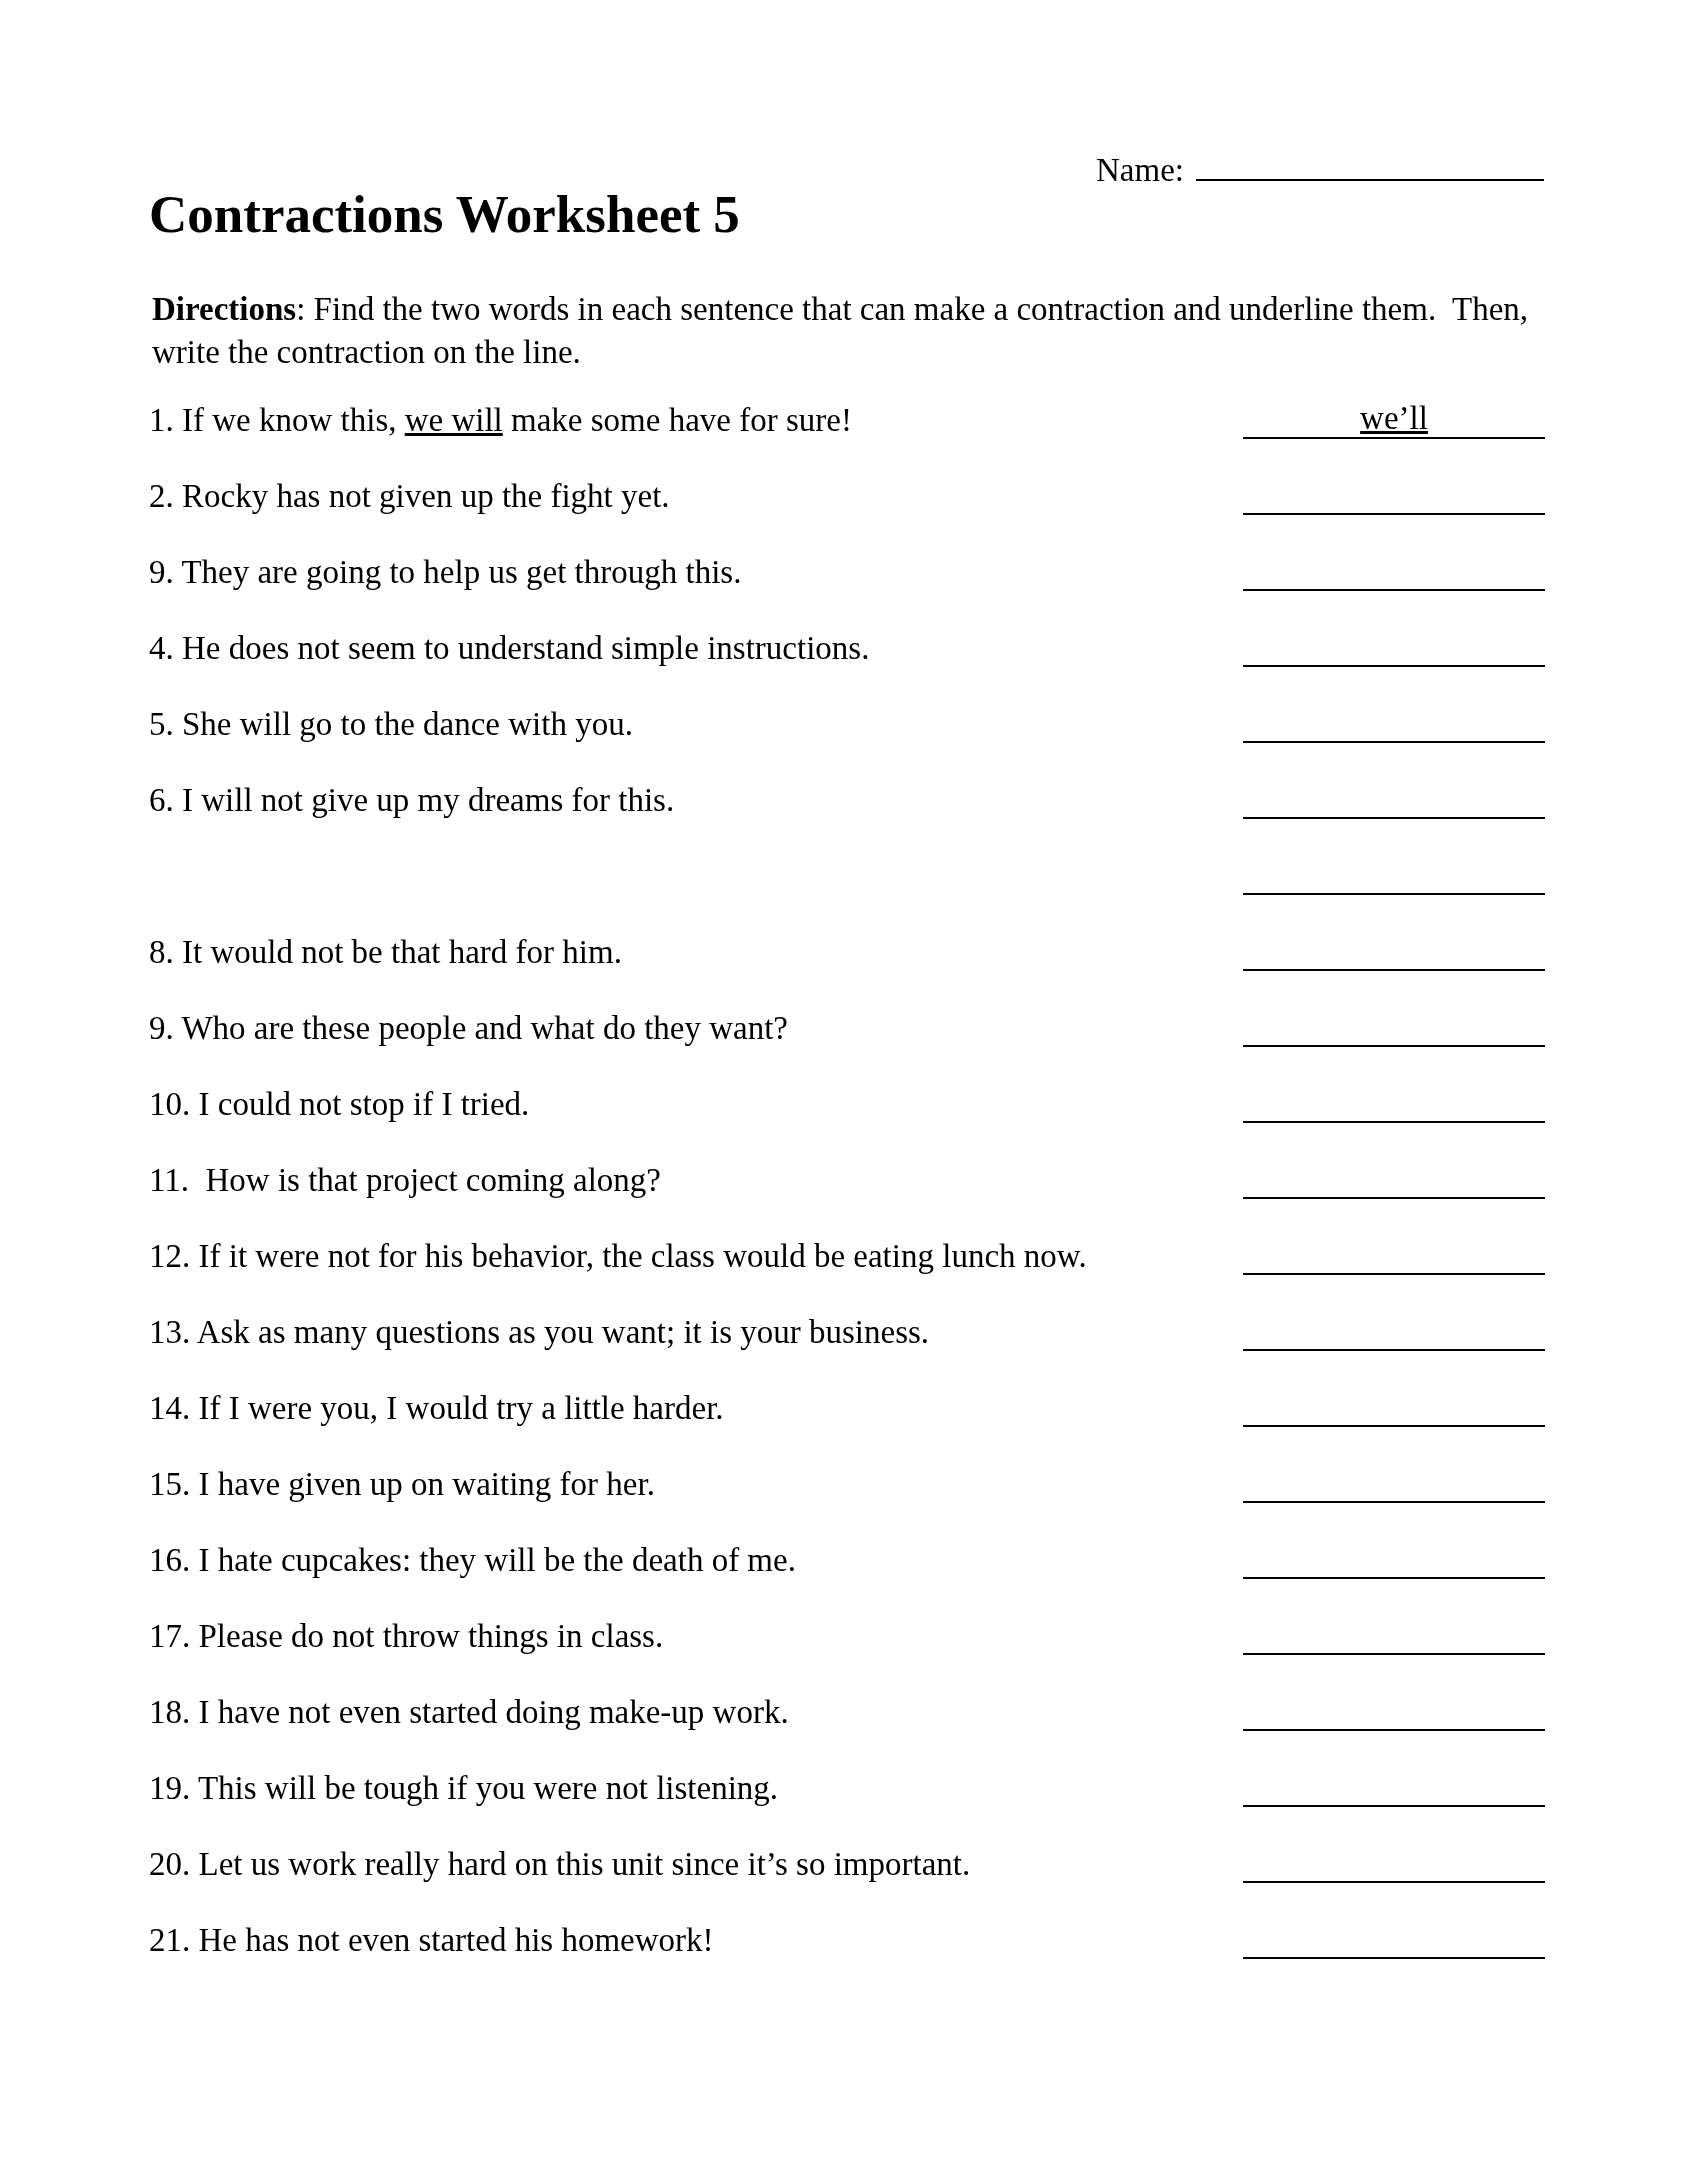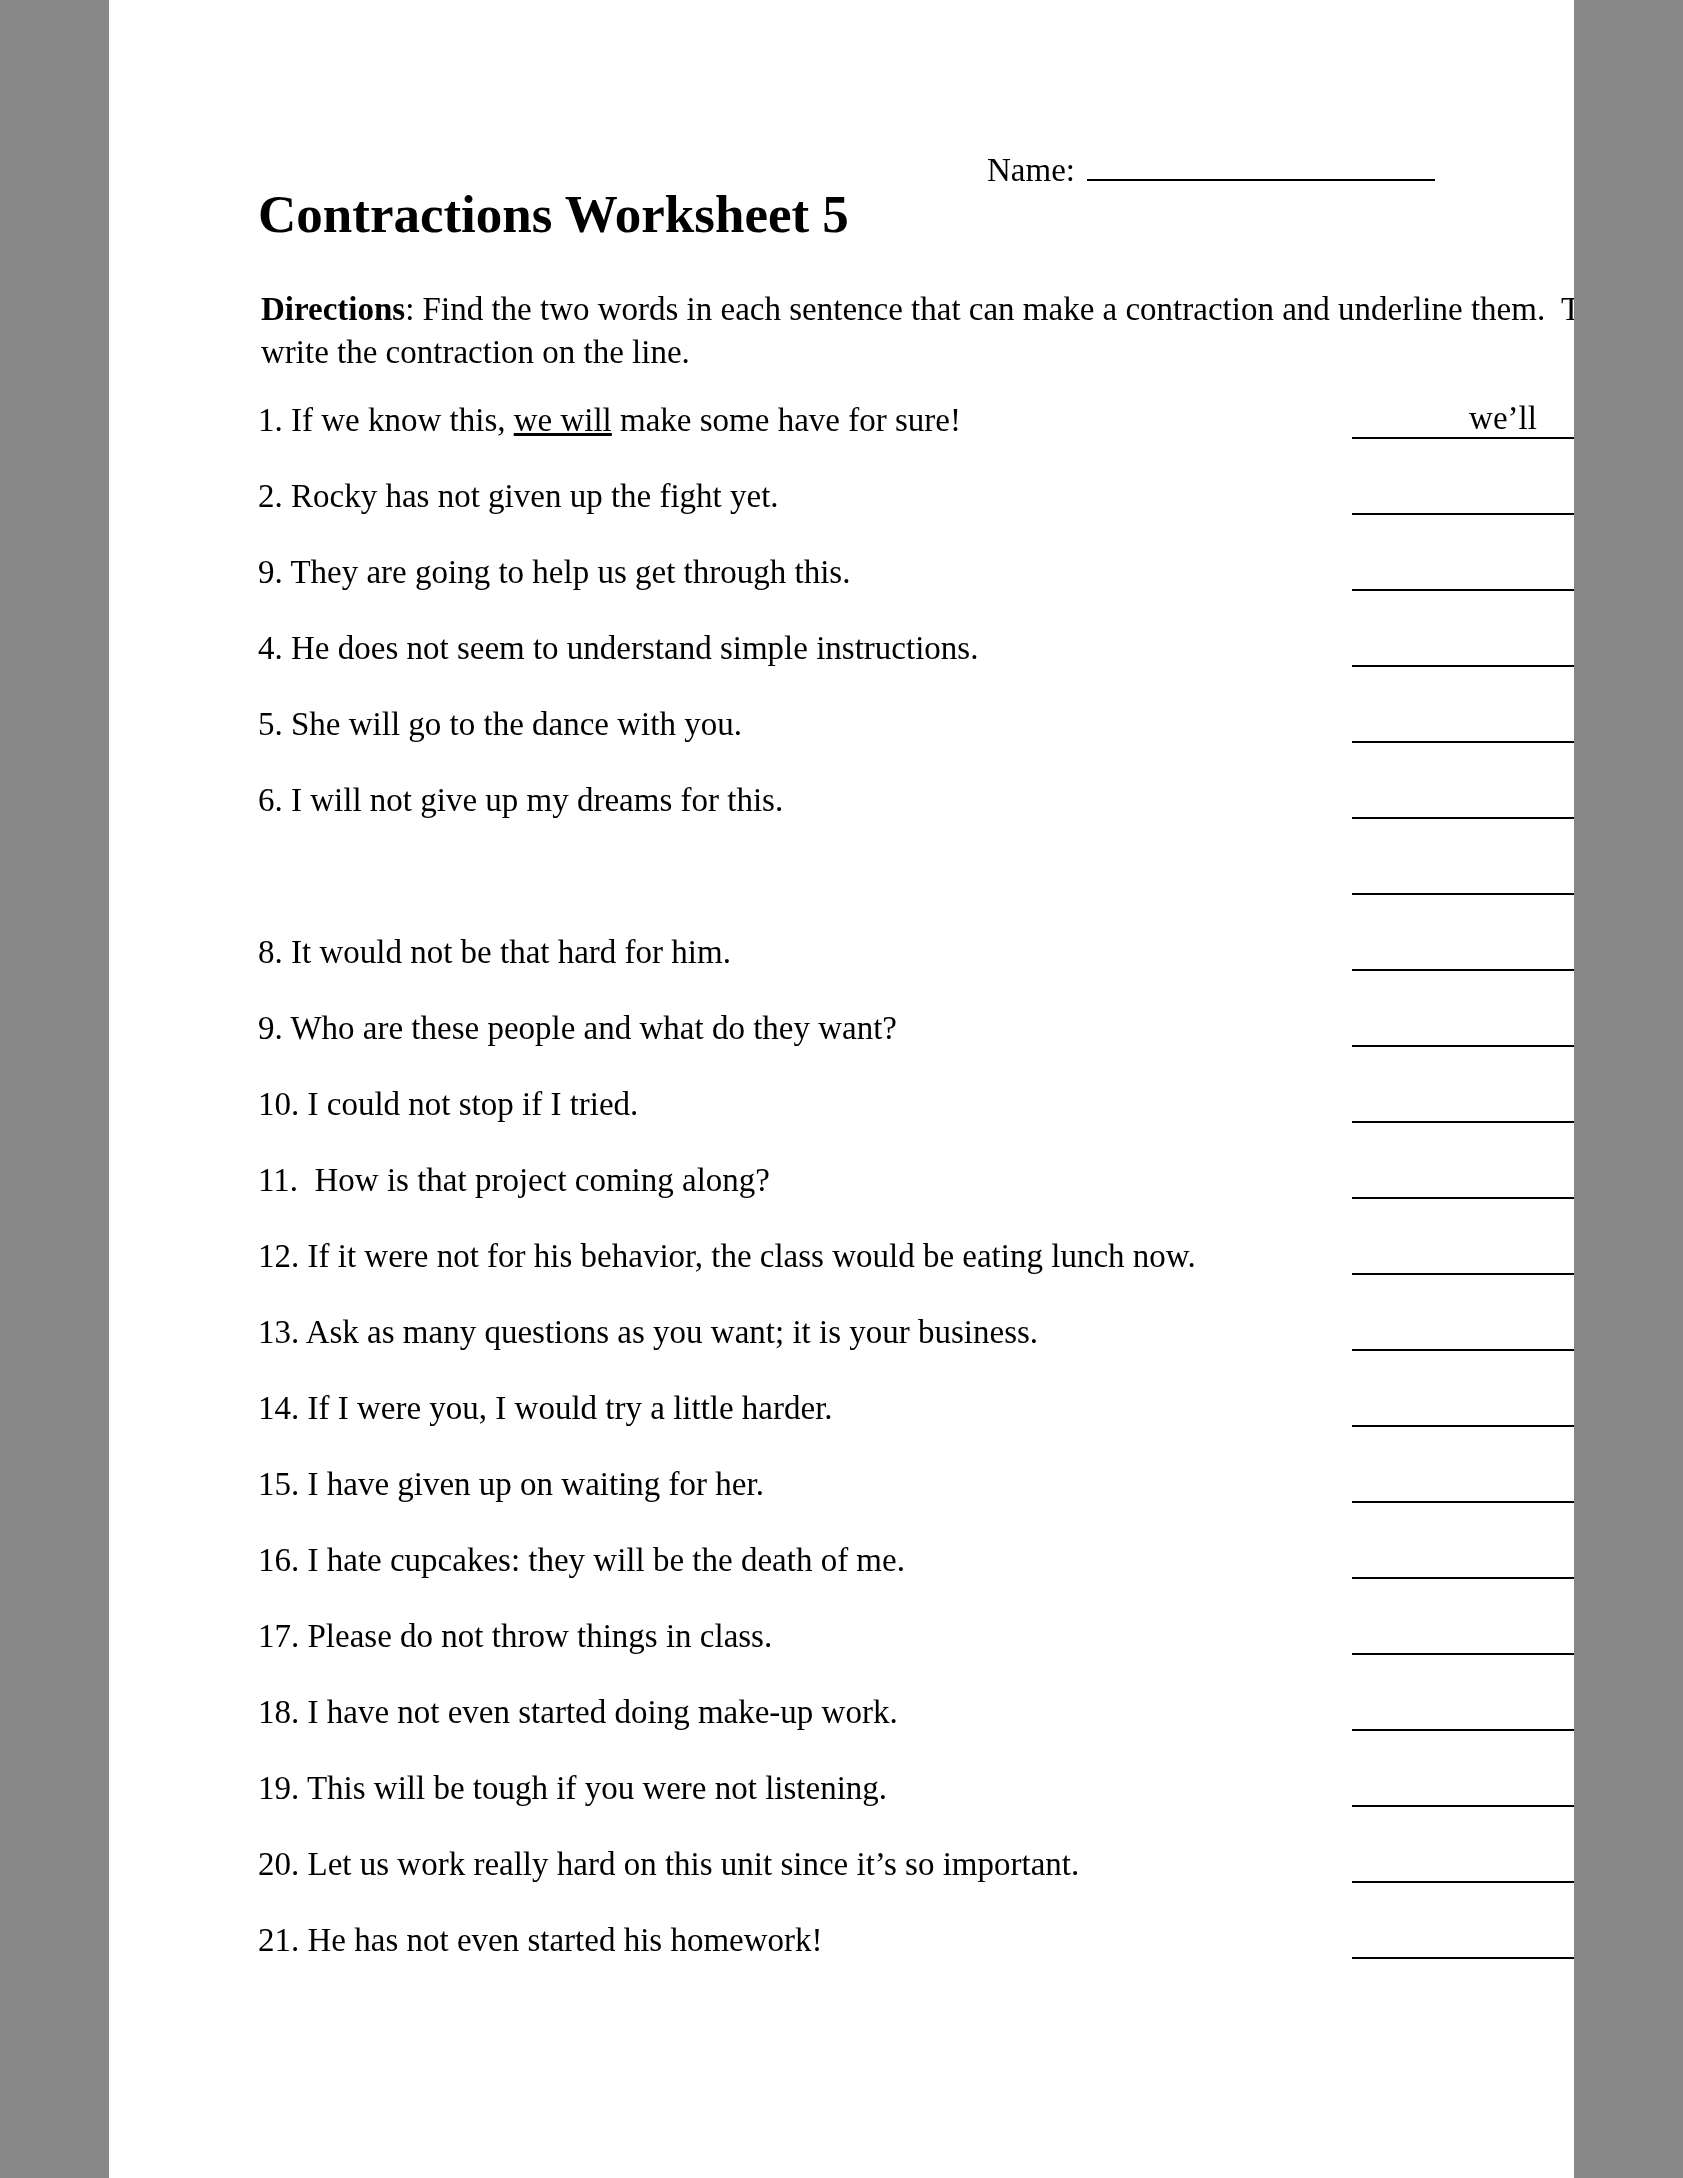--- a/index.html
+++ b/index.html
@@ -1,18 +1,18 @@
 <!DOCTYPE html>
 <html><head>
 <meta charset="utf-8">
 <style>
   html, body { margin: 0; padding: 0; background: #888; }
   .page {
     position: relative;
-    width: 1465px;
+    width: 1683px;
     height: 2178px;
     margin: 0 auto;
     background: #ffffff;
     color: #000000;
     font-family: "Liberation Serif", serif;
     overflow: hidden;
   }
   .name-row {
     position: absolute;
     top: 149px;
@@ -76,21 +76,21 @@
     position: absolute;
     top: 0;
     right: 0;
     width: 302px;
     height: 38px;
     border-bottom: 2px solid #000;
     text-align: center;
     font-size: 33px;
     line-height: 38px;
   }
-  .t-answer { }
+  .t-answer { text-decoration: underline; }
 </style>
 </head>
 <body>
 
 <div class="page">
 
   <div class="name-row">
     <span class="name-label">Name:</span><span class="name-line"></span>
   </div>
 

